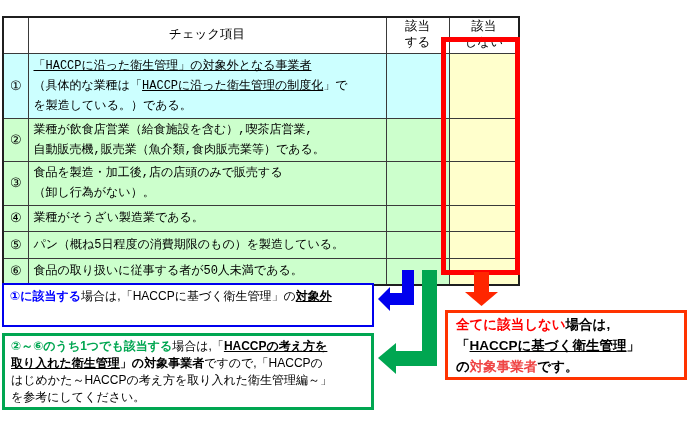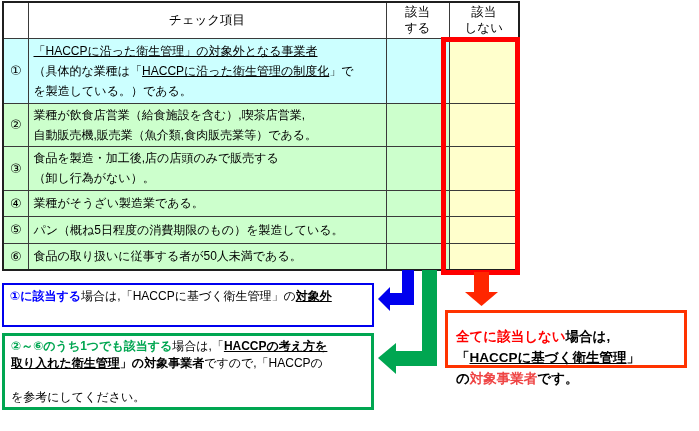--- a/index.html
+++ b/index.html
@@ -1,41 +1,41 @@
 <!DOCTYPE html>
 <html><head>
 <meta charset="utf-8">
 <style>
   html,body{margin:0;padding:0;background:#fff;}
   body{font-family:"Liberation Sans","DejaVu Sans",sans-serif;}
   .canvas{position:relative;width:699px;height:431px;background:#fff;overflow:hidden;}
 
   
-  .tblwrap{position:absolute;left:2px;top:1px;}
+  .tblwrap{position:absolute;left:2px;top:16px;font-family:Liberation Mono, monospace;}
   table.tbl{border-collapse:collapse;table-layout:fixed;width:516px;border:2px solid #1f1f1f;}
   table.tbl td{border:1px solid #3a3a3a;color:#000;vertical-align:middle;overflow:hidden;box-sizing:border-box;}
   tr.h36{height:36px;} tr.h65{height:65px;} tr.h43{height:43px;}
   tr.h44{height:44px;} tr.h26{height:26px;} tr.h27{height:27px;}
   td.hd{background:#fff;text-align:center;white-space:pre-line;font-size:12.5px;line-height:16px;}
   td.num{text-align:center;font-size:13px;}
   td.item{padding:1px 5px;font-size:12px;line-height:20px;}
   td.bg-cyan{background:#ccffff;} td.bg-green{background:#ccffcc;} td.bg-yellow{background:#ffffcc;}
 
   
   .red-frame{position:absolute;left:441px;top:37px;width:79px;height:238px;
     border:5px solid #ff0000;box-sizing:border-box;pointer-events:none;}
 
   
   .note{position:absolute;box-sizing:border-box;background:#fff;}
   .note-blue{left:2px;top:283px;width:372px;height:44px;border:2px solid #0000ee;
     padding:2px 6px;font-size:12px;line-height:19px;}
   .note-green{left:2px;top:333px;width:372px;height:77px;border:3px solid #00a651;
     padding:2px 6px;font-size:12px;line-height:17px;}
-  .note-red{left:445px;top:310px;width:242px;height:58px;border:3px solid #ff3300;
-    padding:13px 8px;font-size:13.5px;line-height:21px;font-weight:bold;}
+  .note-red{left:445px;top:310px;width:242px;height:70px;border:3px solid #ff3300;
+    padding:1px 8px;font-size:13.5px;line-height:21px;font-weight:bold;}
   .u{text-decoration:underline;}
   .b{font-weight:bold;text-align:center;}
 
   
   .arrow{position:absolute;pointer-events:none;}
   .arr-blue{left:376px;top:270px;}
   .arr-green{left:376px;top:270px;}
   .arr-red{left:463px;top:272px;}
 </style>
 </head>
@@ -117,20 +117,20 @@
   <svg class="arrow arr-red" width="38" height="36" viewBox="0 0 38 36">
     <rect x="11" y="0" width="15" height="21" fill="#ff2600"></rect>
     <polygon points="2,20 35,20 18.5,34" fill="#ff2600"></polygon>
   </svg>
 
   <div class="note note-blue">
     <span><span class="b" style="color: rgb(0, 0, 255);">①に該当する</span><span>場合は,「HACCPに基づく衛生管理」の</span><span class="u b">対象外</span><br></span>
   </div>
 
   <div class="note note-green">
-    <span><span class="b" style="color: rgb(0, 166, 81);">②～⑥のうち1つでも該当する</span><span>場合は,「</span><span class="u b">HACCPの考え方を</span><br><span class="u b">取り入れた衛生管理</span><span class="b">」の対象事業者</span><span>ですので,「HACCPの</span><br><br><span>を参考にしてください。</span></span>
+    <span><span class="b" style="color: rgb(0, 166, 81);">②～⑥のうち1つでも該当する</span><span>場合は,「</span><span class="u b">HACCPの考え方を</span><br><span class="u b">取り入れた衛生管理</span><span class="b">」の対象事業者</span><span>ですので,「HACCPの</span><br><span>はじめかた～HACCPの考え方を取り入れた衛生管理編～」</span><br><span>を参考にしてください。</span></span>
   </div>
 
   <div class="note note-red">
     <span><span style="color: rgb(255, 0, 0);">全てに該当しない</span><span>場合は,</span><br><span>「</span><span class="u">HACCPに基づく衛生管理</span><span>」</span><br><span>の</span><span style="color: #ef4444;">対象事業者</span><span>です。</span></span>
   </div>
 
 </div>
 
 </body></html>

